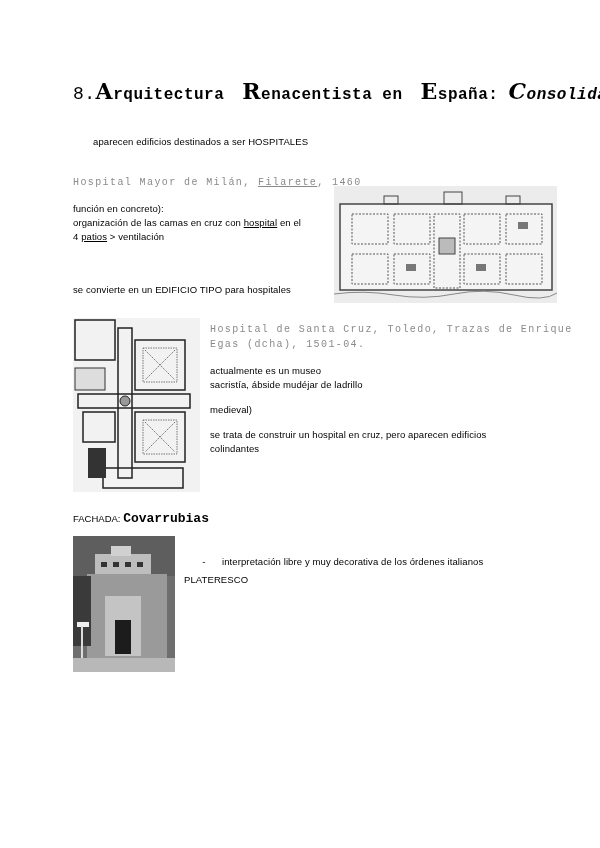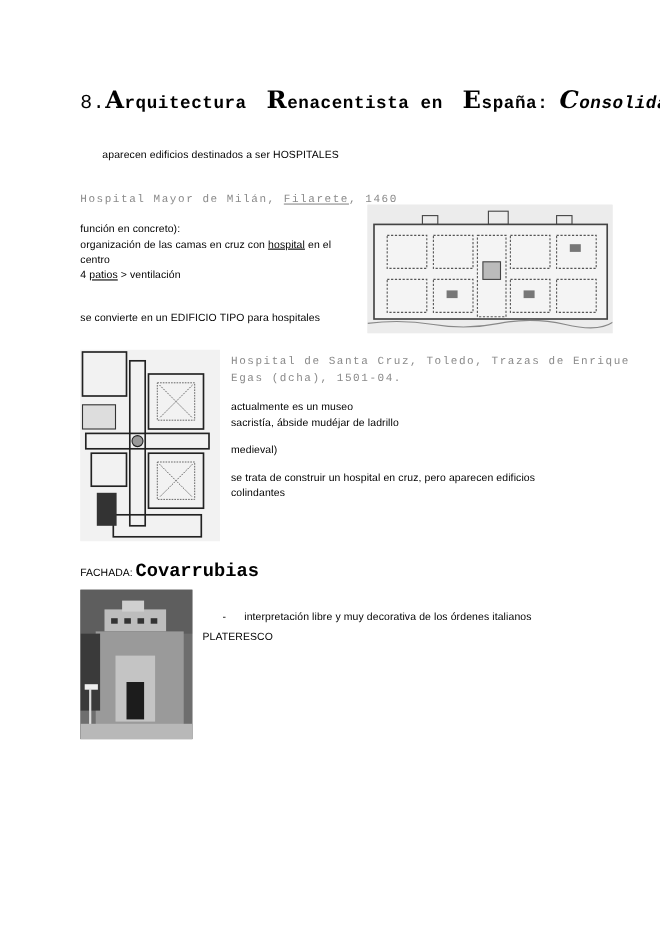--- a/index.html
+++ b/index.html
@@ -10,39 +10,38 @@
   .title .cap { font-family: "DejaVu Serif", serif; font-size: 22px; font-weight: bold; }
   .title .capi { font-family: "DejaVu Serif", serif; font-size: 22px; font-weight: bold; font-style: italic; }
   .title .gap { display: inline-block; width: 18px; }
   .body-text { font-size: 9.5px; line-height: 14px; letter-spacing: 0.1px; }
   .mono-caption { font-family: "Liberation Mono", monospace; font-size: 10px; color: #8a8a8a; letter-spacing: 1.4px; line-height: 15px; }
   .u { text-decoration: underline; }
   .img-box { background: #eeeeee; overflow: hidden; }
   .bullet-row { display: flex; }
   .bullet-row .dash { width: 36px; text-align: center; }
   .section-head { font-size: 9.5px; }
-  .section-head .bold-mono { font-family: "Liberation Mono", monospace; font-weight: bold; font-size: 17px; }
+  .section-head .bold-mono { font-family: "Liberation Mono", monospace; font-weight: bold; font-size: 13px; }
 </style>
 </head>
 <body>
 
 <div class="abs title">
   <span class="num">8.</span><span class="cap">A</span><span>rquitectura</span><span class="gap"></span><span class="cap">R</span><span>enacentista en</span><span class="gap"></span><span class="cap">E</span><span>spaña:</span>&nbsp;<span class="capi">C</span><span style="font-style:italic">onsolidación</span>
 </div>
 
 <div class="abs body-text" style="left:73px; top:135px;margin-left:20px;">aparecen edificios destinados a ser HOSPITALES</div>
 
 <div class="abs mono-caption" style="left:73px; top:175px; white-space:nowrap;">
   <span>Hospital Mayor de Milán, </span><span class="u">Filarete</span><span>, 1460</span>
 </div>
 
 <div class="abs body-text" style="left:73px; top:202px; width:260px;">
   <div>función en concreto):</div>
   <div><span>organización de las camas en cruz con </span><span class="u">hospital</span><span> en el</span></div>
-  <div>centro</div>
   <div><span>4 </span><span class="u">patios</span><span> &gt; ventilación</span></div>
 </div>
 <div class="abs body-text" style="left:73px; top:283px;">se convierte en un EDIFICIO TIPO para hospitales</div>
 
 <div class="abs img-box" style="left:334px; top:186px; width:223px; height:117px; background:#ececec;">
   <svg width="223" height="117" viewBox="0 0 223 117">
     <rect x="0" y="0" width="223" height="117" fill="#ececec"></rect>
     <rect x="6" y="18" width="212" height="86" fill="#f4f4f4" stroke="#444" stroke-width="1.5"></rect>
     <rect x="50" y="10" width="14" height="8" fill="none" stroke="#444"></rect>
     <rect x="110" y="6" width="18" height="12" fill="none" stroke="#444"></rect>

